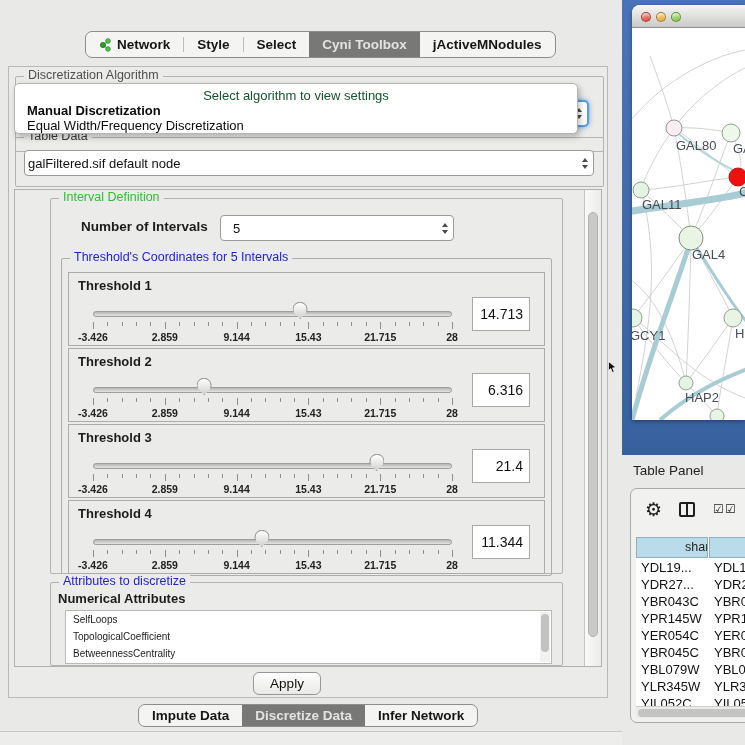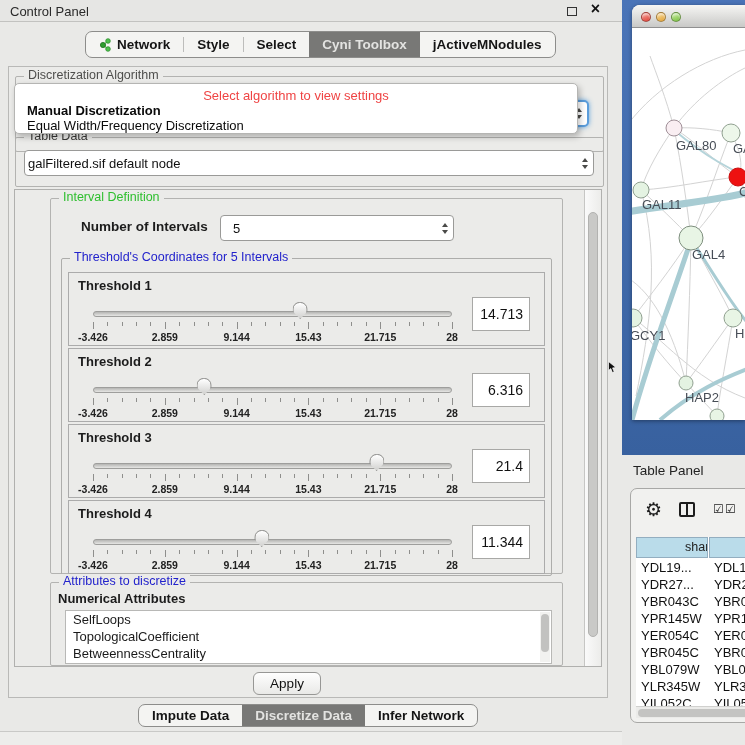--- a/index.html
+++ b/index.html
@@ -40,21 +40,21 @@
           align-items:center; justify-content:center; gap:3px; }
   .arr-up { width:0; height:0; border-left:3.5px solid transparent; border-right:3.5px solid transparent;
             border-bottom:4px solid #4a4a48; }
   .arr-down { width:0; height:0; border-left:3.5px solid transparent; border-right:3.5px solid transparent;
               border-top:4px solid #4a4a48; }
   .focus-combo { position:absolute; left:14px; top:33px; width:566px; height:27px;
                  border:2px solid #5b9ddb; box-shadow:0 0 5px rgba(72,152,220,.85); border-radius:5px; }
 
   .popup { position:absolute; left:5px; top:16px; width:564px; height:51px; background:#fff;
            border:1px solid #b5b5b3; border-radius:5px; box-shadow:2px 3px 6px rgba(0,0,0,.25); z-index:5; }
-  .popup-placeholder { position:absolute; left:0; right:0; top:4px; text-align:center; color:#ef4444; font-size:13px; }
+  .popup-placeholder { position:absolute; left:0; right:0; top:4px; text-align:center; color:#14532d; font-size:13px; }
   .popup-opt { position:absolute; left:12px; font-size:13px; color:#0a0a0a; white-space:nowrap; }
   .popup-opt.o1 { top:19px; font-weight:bold; }
   .popup-opt.o2 { top:34px; }
 
   .td-group { left:6px; top:70px; width:589px; height:50px; }
   .td-combo { position:absolute; left:8px; top:12px; width:570px; height:26px; }
 
   .main-panel { position:absolute; left:5px; top:122px; width:588px; height:478px;
                 border:1px solid #b0b0ae; background:#ebebe9; overflow:hidden; }
   .vscroll { position:absolute; right:0; top:0; bottom:0; width:17px;
@@ -85,21 +85,21 @@
   .tick-labels { position:absolute; left:0; right:0; top:36px; height:12px; }
   .tick-label { position:absolute; transform:translateX(-50%); font-size:10.5px; font-weight:bold; color:#222; }
   .thr-value { position:absolute; right:14px; top:24px; width:58px; height:34px; background:#fff;
                border:1px solid #a8a8a6; font-size:14px; color:#111; text-align:right;
                line-height:32px; padding-right:6px; }
 
   .attrs-group { left:35px; top:392px; width:513px; height:84px; }
   .attrs-sub { position:absolute; left:7px; top:8px; font-size:13px; font-weight:bold; }
   .attr-list { position:absolute; left:14px; top:27px; width:487px; height:54px; background:#fff;
                border:1px solid #b8b8b6; overflow:hidden; }
-  .attr-item { font-size:13px; color:#1a1a1a; height:17px; line-height:17px; padding-left:7px; white-space:nowrap; }
+  .attr-item { font-size:10px; color:#1a1a1a; height:17px; line-height:17px; padding-left:7px; white-space:nowrap; }
   .mini-scroll { position:absolute; right:1px; top:1px; bottom:1px; width:10px; background:#f2f2f0; }
   .mini-thumb { position:absolute; left:1px; top:2px; width:8px; height:38px; background:#c2c2c0; border-radius:4px; }
 
   .apply-btn { position:absolute; left:244px; top:605px; width:68px; height:23px;
                background:linear-gradient(#fefefe,#e9e9e7); border:1px solid #979795; border-radius:6px;
                font-size:13.5px; font-family:"Liberation Sans",sans-serif; color:#111; }
 
   .bottom-tabs { position:absolute; left:138px; top:704px; height:23px; display:flex; align-items:stretch;
                  background:#f4f4f2; border:1px solid #8d8d8b; border-radius:7px; overflow:hidden; }
   .bottom-strip { position:absolute; left:0; top:731px; width:622px; height:14px;
@@ -149,25 +149,20 @@
 
   .cursor { position:absolute; left:608px; top:361px; z-index:9; }
 </style>
 </head>
 <body>
 
 <div class="screen">
 
   <div class="control-panel">
 
-    <div class="cp-titlebar">
-      <span class="cp-title">Control Panel</span>
-      <span class="float-icon"></span>
-      <span class="close-icon">×</span>
-    </div>
 
     <div class="top-tabs">
       <div class="tab">
         <svg class="net-ico" viewBox="0 0 13 14">
           <line x1="9" y1="3" x2="4" y2="7" stroke="#3cb53c" stroke-width="1"></line>
           <line x1="4" y1="7" x2="9" y2="11" stroke="#3cb53c" stroke-width="1"></line>
           <circle cx="9" cy="3" r="2.3" fill="#4fc24f" stroke="#2e8f2e" stroke-width="0.8"></circle>
           <circle cx="4" cy="7" r="2.6" fill="#2f9e2f" stroke="#1f701f" stroke-width="0.8"></circle>
           <circle cx="9" cy="11" r="2.3" fill="#4fc24f" stroke="#2e8f2e" stroke-width="0.8"></circle>
         </svg>

